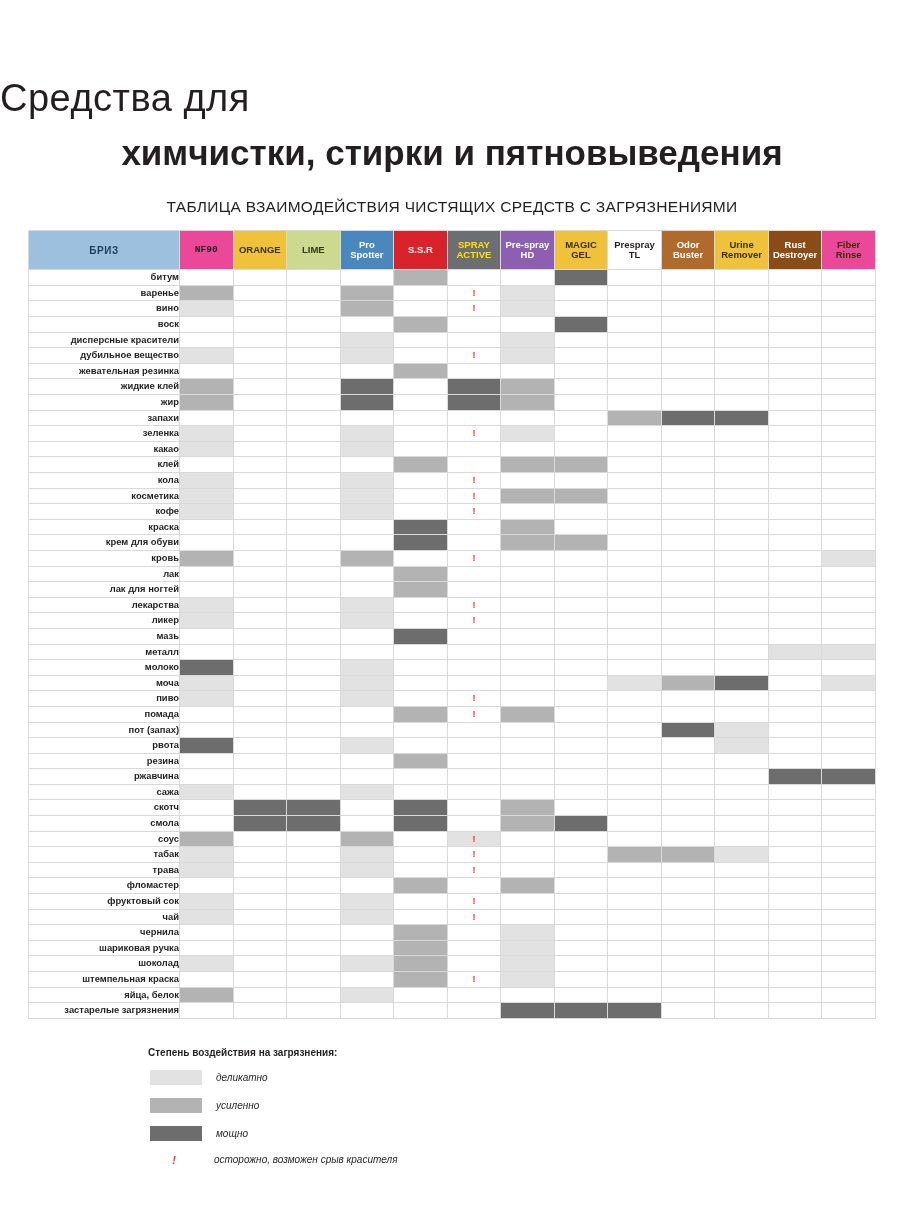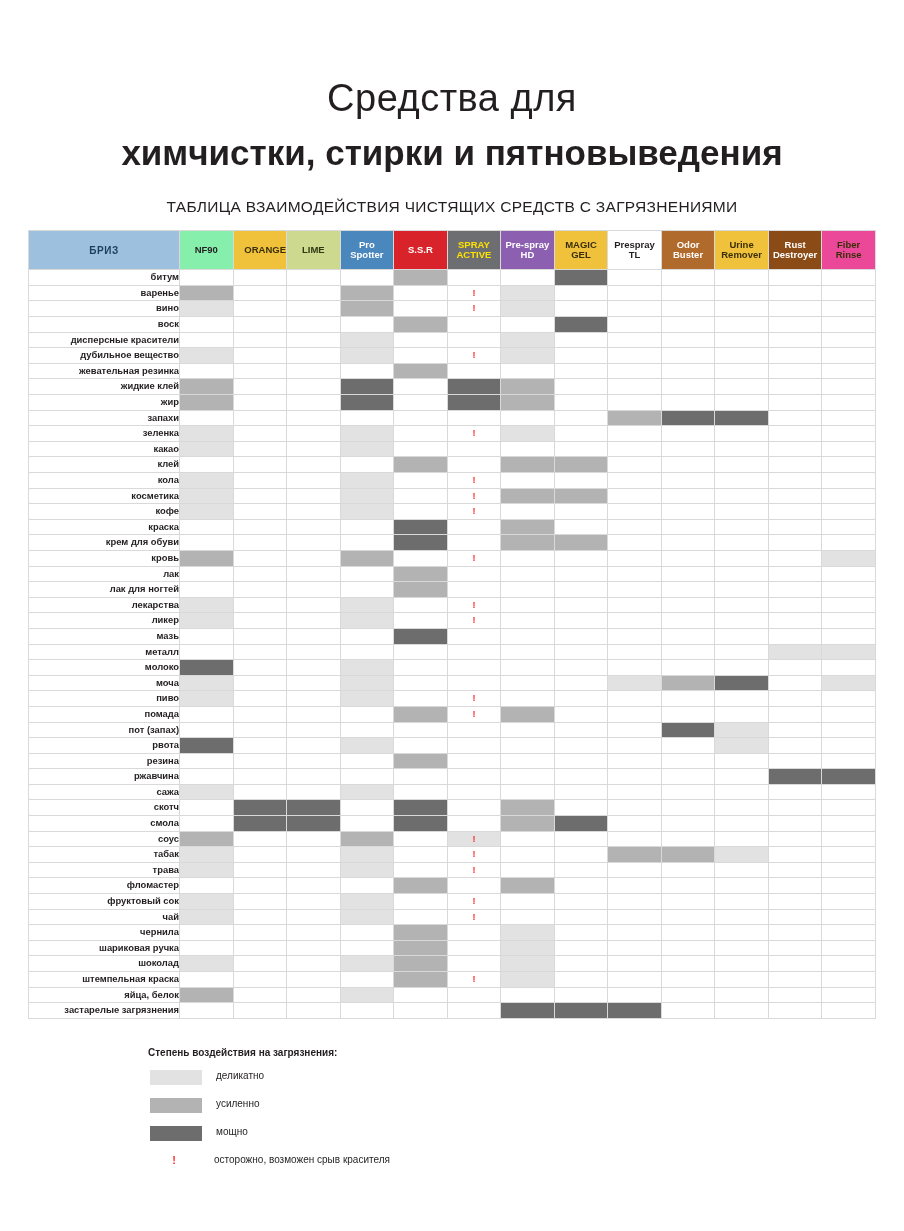--- a/index.html
+++ b/index.html
@@ -1,56 +1,56 @@
 <!DOCTYPE html>
 <html lang="ru"><head>
 <meta charset="utf-8">
 <style>
   html,body{margin:0;padding:0;background:#ffffff;}
   body{width:904px;height:1231px;font-family:"Liberation Sans",sans-serif;color:#231f20;overflow:hidden;}
   .page{position:relative;width:904px;height:1231px;}
-  .title1{text-align:center;font-size:38px;font-weight:400;letter-spacing:.5px;margin:78px 0 0 0;line-height:1.1;}
+  .title1{text-align:left;font-size:38px;font-weight:400;letter-spacing:.5px;margin:78px 0 0 0;line-height:1.1;}
   .title2{text-align:center;font-size:35px;font-weight:700;margin:14px 0 0 0;line-height:1.1;}
   .subtitle{text-align:center;font-size:15.5px;font-weight:400;letter-spacing:.3px;margin:26px 0 14px 0;color:#231f20;}
   .tablewrap{padding:0 28px;}
   table.matrix{border-collapse:collapse;width:848px;table-layout:fixed;}
   table.matrix td,table.matrix th{border:1px solid #d9d9d9;padding:0;}
   thead th{height:38px;font-size:9.5px;font-weight:700;text-align:center;line-height:1.12;color:#ffffff;border:1px solid #ffffff;}
   thead th.first{background:#9cc0dd;color:#1d3f5e;font-size:10px;letter-spacing:.6px;}
   .rowlabel{width:150px;text-align:right;padding-right:5px;font-size:9.4px;font-weight:700;color:#231f20;background:#ffffff;height:14.6px;line-height:14.6px;white-space:nowrap;overflow:hidden;}
   tbody td{height:14.6px;}
   .lvl0{background:#ffffff;}
   .lvl1{background:#e2e2e2;}
   .lvl2{background:#b3b3b3;}
   .lvl3{background:#6d6d6d;}
   .warn{color:#ff2d2d;font-size:9px;font-weight:700;text-align:center;line-height:14.6px;display:block;}
   .legend{margin:28px 0 0 0;padding-left:148px;}
   .legend .lg-title{font-size:10px;font-weight:700;margin-bottom:12px;}
-  .legend .lg-row{display:flex;align-items:flex-start;margin-bottom:13px;}
+  .legend .lg-row{display:flex;align-items:center;margin-bottom:13px;font-style:italic;}
   .legend .sw{width:52px;height:15px;margin-left:2px;}
   .legend .lg-text{font-size:10px;margin-left:14px;color:#231f20;}
   .legend .lg-row.warnrow{margin-top:6px;}
   .legend .warnmark{width:52px;text-align:center;color:#ff2d2d;font-weight:700;font-size:11px;}
 </style>
 </head>
 <body>
 
 <div class="page">
 
   <h1 class="title1">Средства для</h1>
   <h2 class="title2">химчистки, стирки и пятновыведения</h2>
   <div class="subtitle">ТАБЛИЦА ВЗАИМОДЕЙСТВИЯ ЧИСТЯЩИХ СРЕДСТВ С ЗАГРЯЗНЕНИЯМИ</div>
 
   <div class="tablewrap">
     <table class="matrix">
       <thead>
         <tr id="headrow">
             <th class="first" style="width: 150px; background: rgb(156, 192, 221); color: rgb(29, 63, 94);">БРИЗ</th>
-            <th style="background: #86efac; color: rgb(35, 31, 32); border: 1px solid rgb(217, 217, 217);">NF90</th>
-            <th style="background: rgb(240, 194, 60); color: rgb(58, 46, 8); text-align: right;">ORANGE</th>
+            <th style="background: #ec4899; color: rgb(35, 31, 32); border: 1px solid rgb(217, 217, 217); font-family: Liberation Mono, monospace;">NF90</th>
+            <th style="background: rgb(240, 194, 60); color: rgb(58, 46, 8);">ORANGE</th>
             <th style="background: rgb(204, 217, 142); color: rgb(47, 58, 16);">LIME</th>
             <th style="background: rgb(74, 135, 189); color: rgb(255, 255, 255);">Pro<br>Spotter</th>
             <th style="background: rgb(216, 35, 42); color: rgb(255, 255, 255);">S.S.R</th>
             <th style="background: rgb(109, 110, 113); color: rgb(255, 225, 0);">SPRAY<br>ACTIVE</th>
             <th style="background: rgb(141, 95, 176); color: rgb(255, 255, 255); margin-left: 34px;">Pre-spray<br>HD</th>
             <th style="background: rgb(240, 194, 60); color: rgb(58, 46, 8);">MAGIC<br>GEL</th>
             <th style="background: rgb(255, 255, 255); color: rgb(35, 31, 32); border: 1px solid rgb(217, 217, 217);">Prespray<br>TL</th>
             <th style="background: rgb(176, 106, 44); color: rgb(255, 255, 255);">Odor<br>Buster</th>
             <th style="background: rgb(240, 194, 60); color: rgb(58, 46, 8); margin-top: 41px;">Urine<br>Remover</th>
             <th style="background: rgb(138, 75, 22); color: rgb(255, 255, 255);">Rust<br>Destroyer</th>

